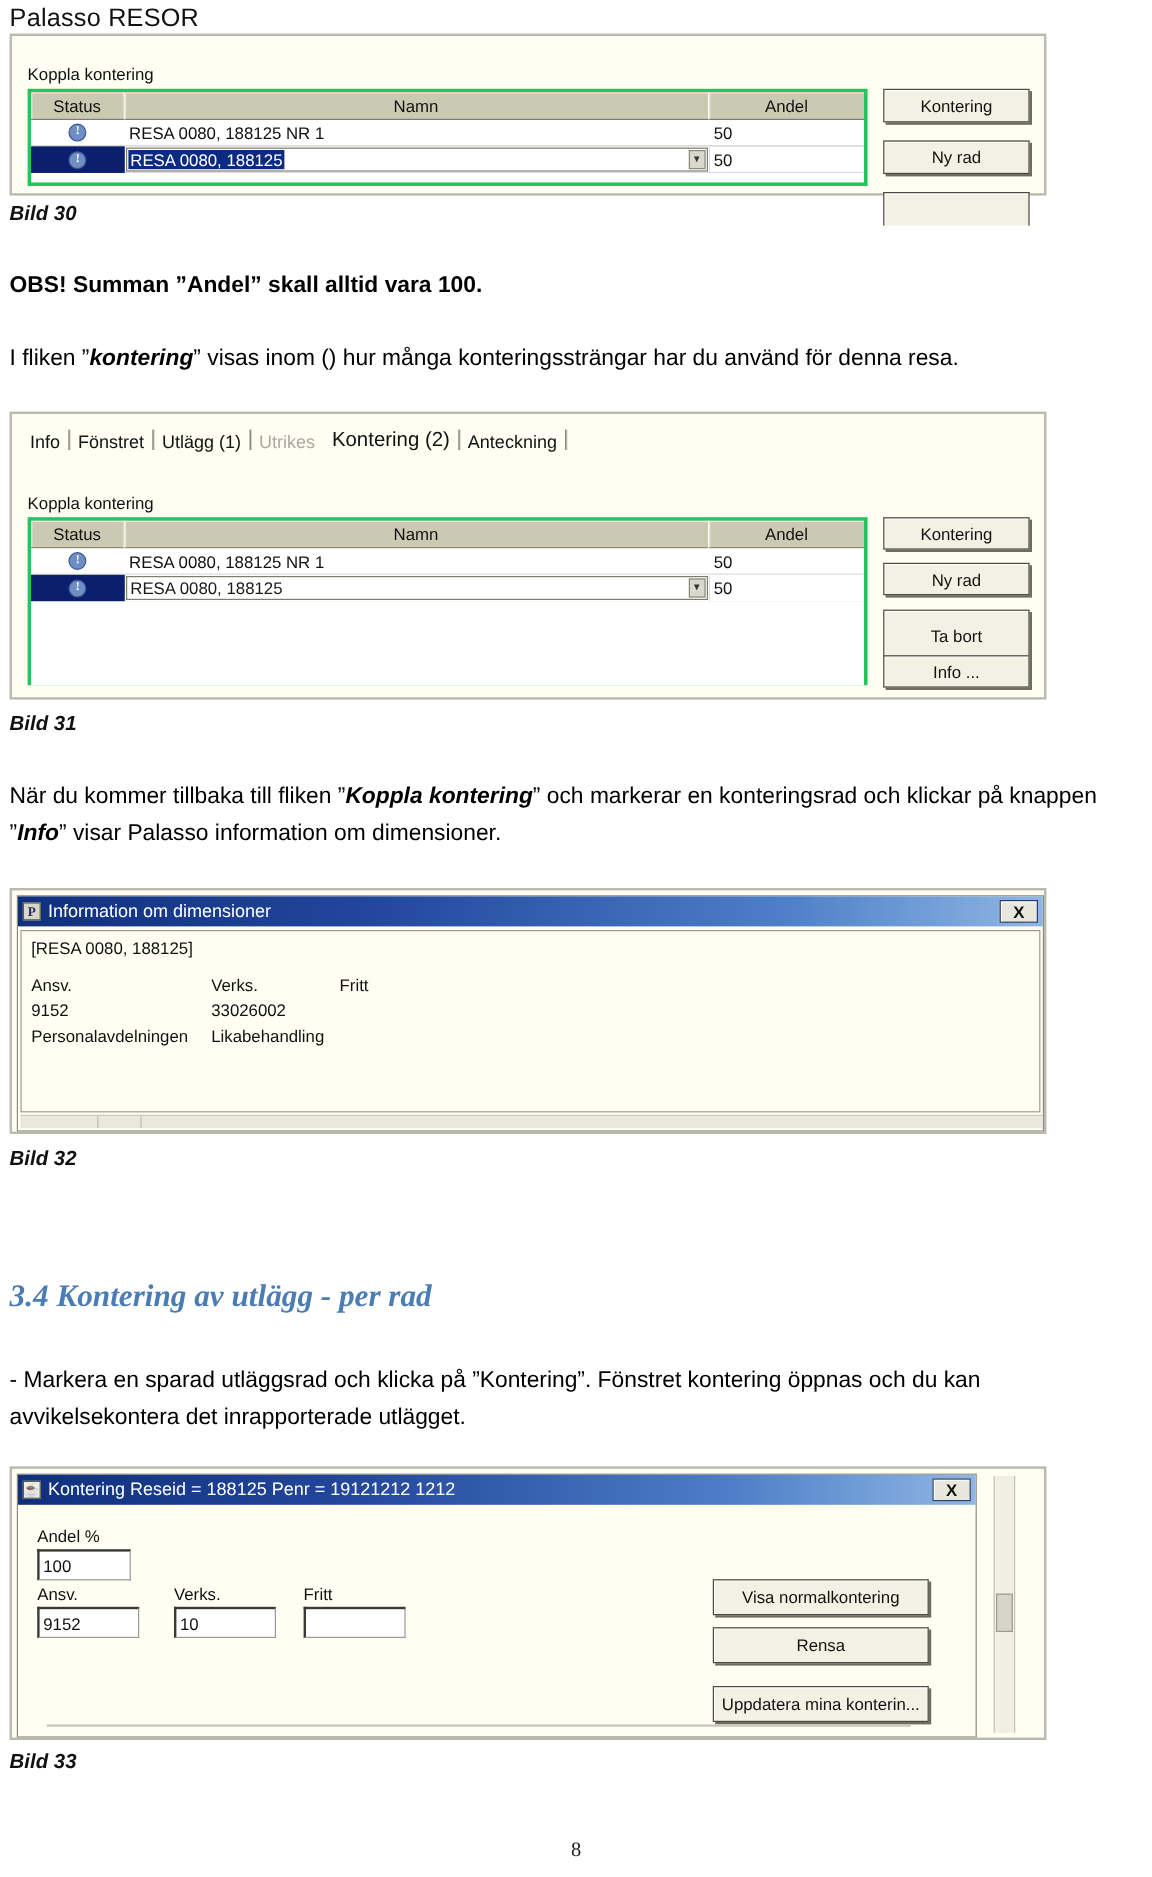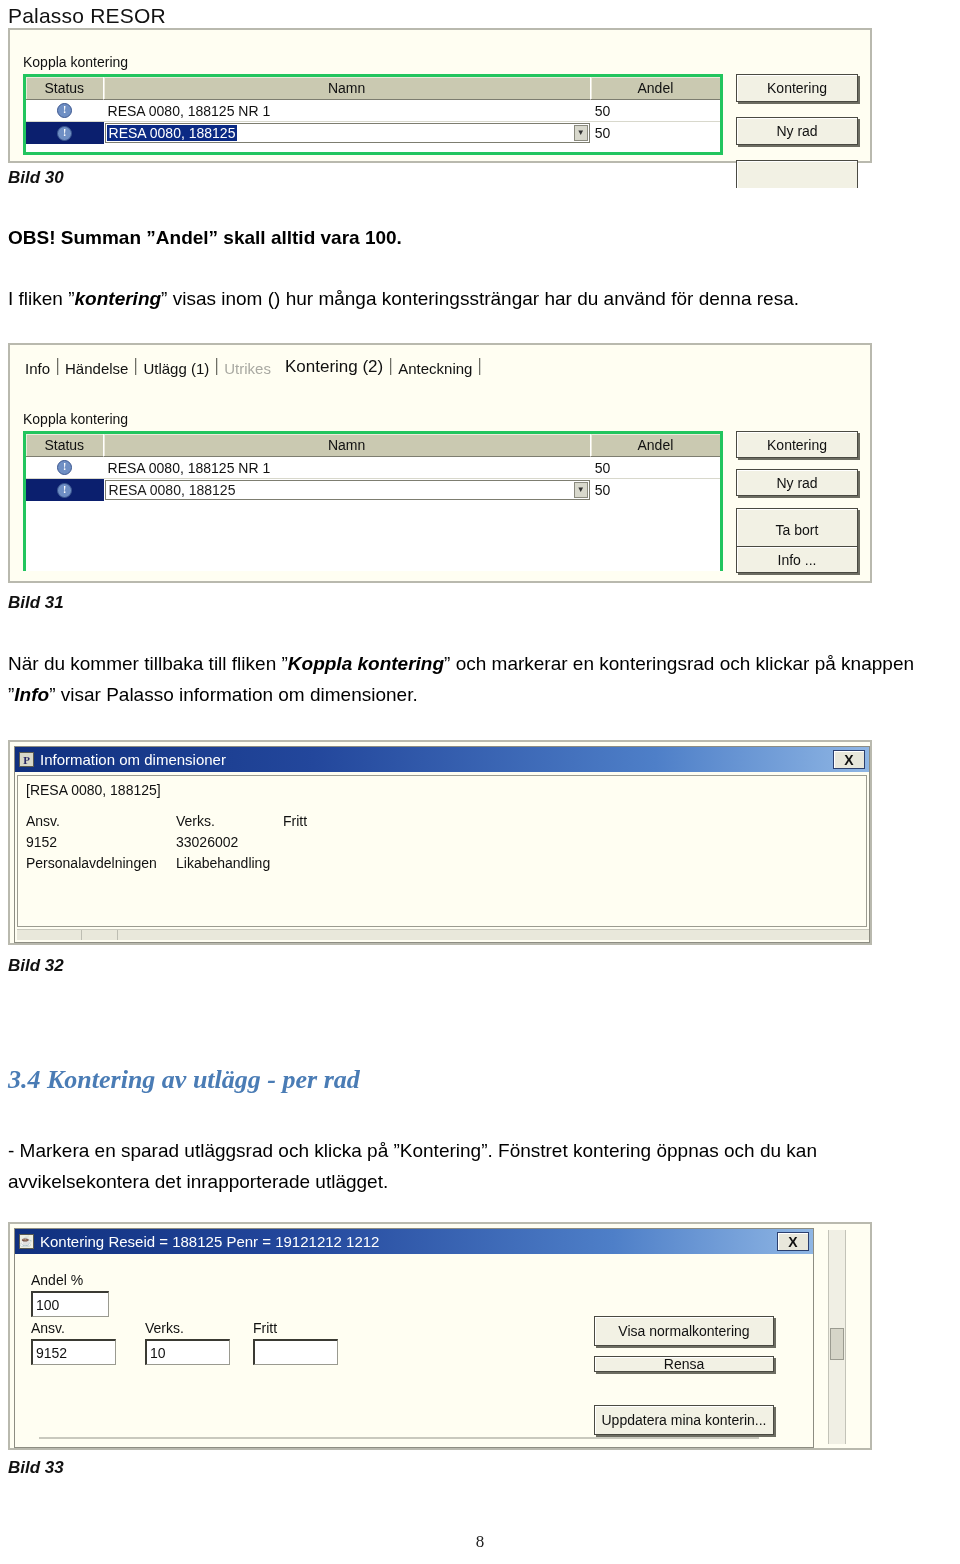--- a/index.html
+++ b/index.html
@@ -380,21 +380,21 @@
 
 <div class="para" style="top:283px;">
   <span>I fliken ”</span><i class="bi">kontering</i><span>” visas inom () hur många konteringssträngar har du använd för denna resa.</span>
 </div>
 
 <div class="shot shot-outer" style="left:8px; top:343px; width:864px; height:240px;">
 
   <div class="tabbar" style="left:8px; top:8px;">
     <div class="tab">Info</div>
     <div class="tab-sep"></div>
-    <div class="tab">Händelse</div>
+    <div class="tab">Fönstret</div>
     <div class="tab-sep"></div>
     <div class="tab">Utlägg (1)</div>
     <div class="tab-sep"></div>
     <div class="tab disabled">Utrikes</div>
     <div class="tab active">Kontering (2)</div>
     <div class="tab-sep"></div>
     <div class="tab">Anteckning</div>
     <div class="tab-sep"></div>
   </div>
 
@@ -490,21 +490,21 @@
       <div class="fld-label" style="left:14px; top:64px;">Ansv.</div>
       <div class="wfield" style="left:14px; top:83px; width:85px; height:26px;">9152</div>
 
       <div class="fld-label" style="left:128px; top:64px;">Verks.</div>
       <div class="wfield" style="left:128px; top:83px; width:85px; height:26px;">10</div>
 
       <div class="fld-label" style="left:236px; top:64px;">Fritt</div>
       <div class="wfield" style="left:236px; top:83px; width:85px; height:26px;"></div>
 
       <div class="wbtn" style="left:577px; top:60px; width:180px; height:30px;">Visa normalkontering</div>
-      <div class="wbtn" style="left:577px; top:100px; width:180px; height:16px;">Rensa</div>
+      <div class="wbtn" style="left:577px; top:100px; width:180px; height:30px;">Rensa</div>
       <div class="wbtn" style="left:577px; top:149px; width:180px; height:30px;">Uppdatera mina konterin...</div>
 
       <div style="position:absolute; left:22px; bottom:6px; width:720px; height:2px; background:#c9c9be;"></div>
     </div>
   </div>
 
   <div class="scroll-strip" style="left:818px; top:6px; width:18px; height:214px;">
     <div class="scroll-thumb" style="left:1px; top:98px; width:14px; height:32px;"></div>
   </div>
 </div>

